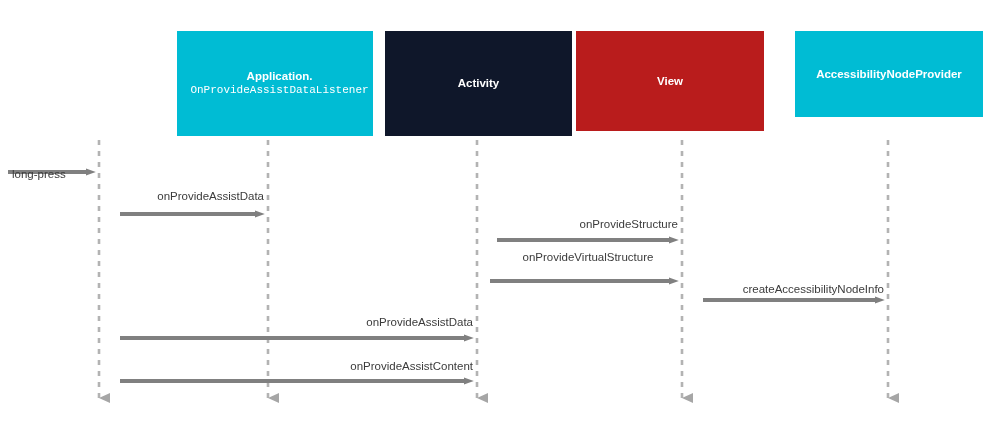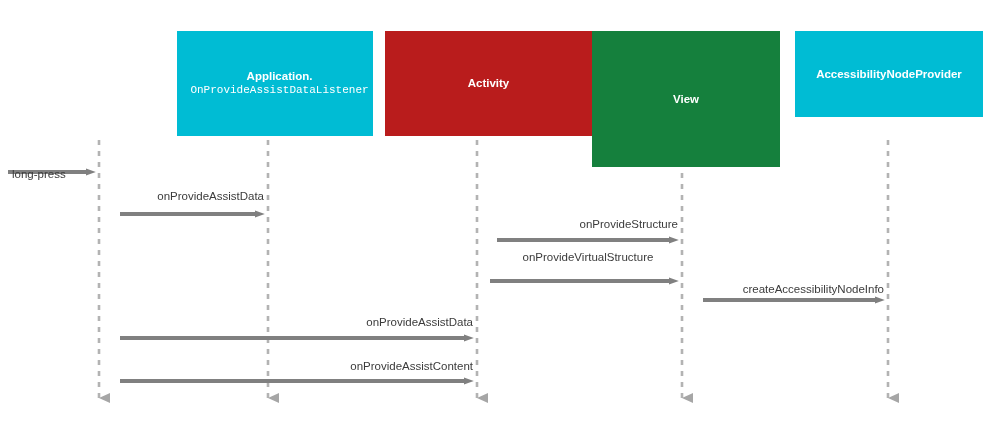--- a/index.html
+++ b/index.html
@@ -111,24 +111,24 @@
         <line x1="120" x2="464" y1="338" y2="338" stroke="#808080" stroke-width="4.2" marker-end="url(#msgArrow)"></line>
         <line x1="120" x2="464" y1="381" y2="381" stroke="#808080" stroke-width="4.2" marker-end="url(#msgArrow)"></line>
       </g>
   </svg>
 
 
   <div id="overlay-group">
       <div class="participant-box" style="left: 177px; top: 31px; width: 196px; height: 105px; background: rgb(0, 188, 212); padding-left: 15px;">
         <div class="participant-title">Application.<span class="sub">OnProvideAssistDataListener</span></div>
       </div>
-      <div class="participant-box" style="left: 385px; top: 31px; width: 207px; height: 105px; background: #b91c1c;">
+      <div class="participant-box" style="left: 385px; top: 31px; width: 187px; height: 105px; background: #0f172a;">
         <div class="participant-title">Activity</div>
       </div>
-      <div class="participant-box" style="left: 592px; top: 31px; width: 188px; height: 136px; background: #15803d;">
+      <div class="participant-box" style="left: 576px; top: 31px; width: 188px; height: 100px; background: #b91c1c;">
         <div class="participant-title">View</div>
       </div>
       <div class="participant-box" style="left: 795px; top: 31px; width: 188px; height: 86px; background: rgb(0, 188, 212);">
         <div class="participant-title">AccessibilityNodeProvider</div>
       </div>
       <div class="msg-label left" style="top: 142px; color: rgb(59, 59, 59); left: 12px; margin-top: 27px;">long-press</div>
       <div class="msg-label right" style="top: 191px; color: rgb(59, 59, 59); left: 128px; width: 136px;">onProvideAssistData</div>
       <div class="msg-label right" style="top: 219px; color: rgb(59, 59, 59); left: 505px; width: 173px;">onProvideStructure</div>
       <div class="msg-label right" style="top: 252px; color: rgb(59, 59, 59); left: 498px; width: 180px; text-align: center;">onProvideVirtualStructure</div>
       <div class="msg-label right" style="top: 284px; color: rgb(59, 59, 59); left: 706px; width: 178px;">createAccessibilityNodeInfo</div>

